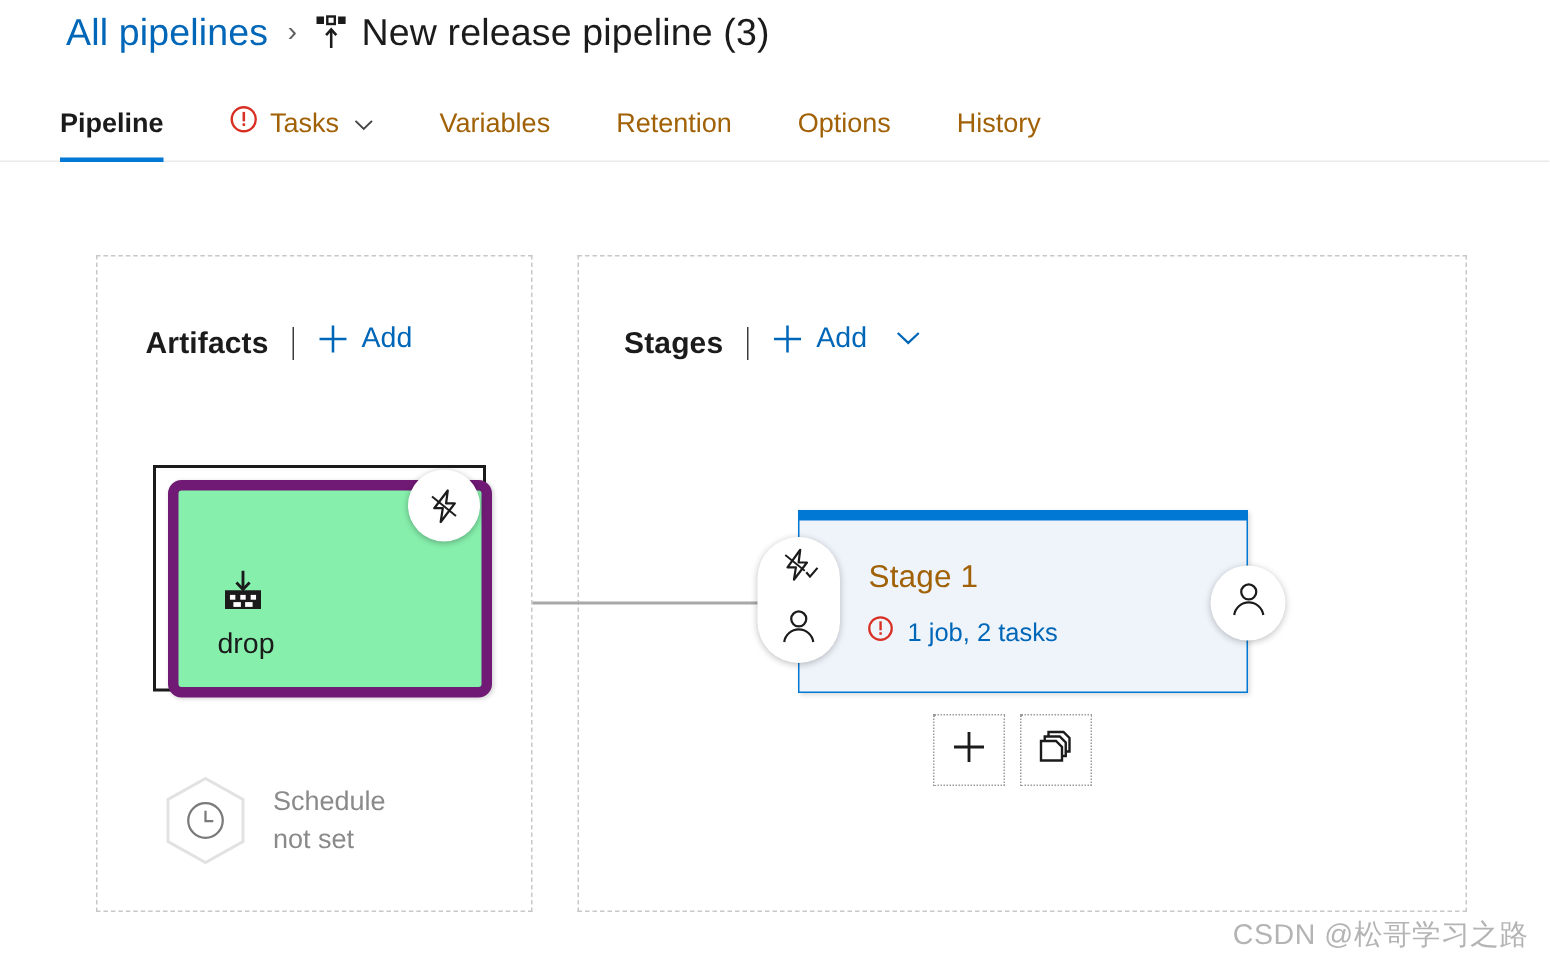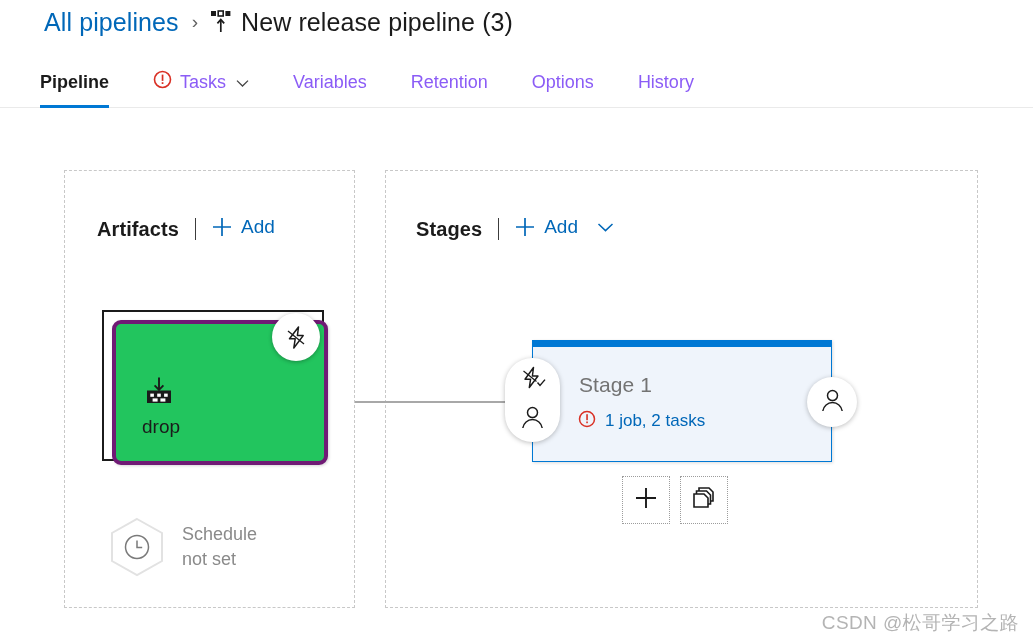--- a/index.html
+++ b/index.html
@@ -74,21 +74,21 @@
     gap: 12px;
   }
   .tab {
     position: relative;
     height: 52px;
     display: flex;
     align-items: center;
     gap: 8px;
     padding: 0 16px;
     font-size: 18px;
-    color: #8b5cf6;
+    color: #a16207;
     cursor: pointer;
     white-space: nowrap;
   }
   .tab:first-child { padding-left: 2px; }
   .tab.active { color: #1b1b1b; font-weight: bold; }
   .tab.active .tab-underline {
     position: absolute;
     left: 2px;
     right: 16px;
     bottom: 0;
@@ -149,22 +149,22 @@
     height: 151px;
     border: 2px solid #1b1b1b;
     background: transparent;
   }
   #artifact-inner {
     position: absolute;
     left: 8px;
     top: 8px;
     width: 216px;
     height: 145px;
-    background: #22c55e;
-    border: 4px solid #701a75;
+    background: #86efac;
+    border: 7px solid #701a75;
     border-radius: 9px;
     box-shadow: 1px 1px 3px rgba(0,0,0,0.16);
   }
   .artifact-icon {
     position: absolute;
     left: 28px;
     top: 52px;
   }
   .artifact-label {
     position: absolute;
@@ -224,21 +224,21 @@
     background: #eff4fb;
     border: 1px solid #0078d4;
     border-top: 7px solid #0078d4;
     box-shadow: 1px 1px 3px rgba(0,0,0,0.14);
   }
   .stage-name {
     position: absolute;
     left: 46px;
     top: 26px;
     font-size: 21px;
-    color: #737373;
+    color: #a16207;
     letter-spacing: 0.1px;
   }
   .stage-status {
     position: absolute;
     left: 45px;
     top: 63px;
     display: flex;
     align-items: center;
     gap: 9px;
     cursor: pointer;

